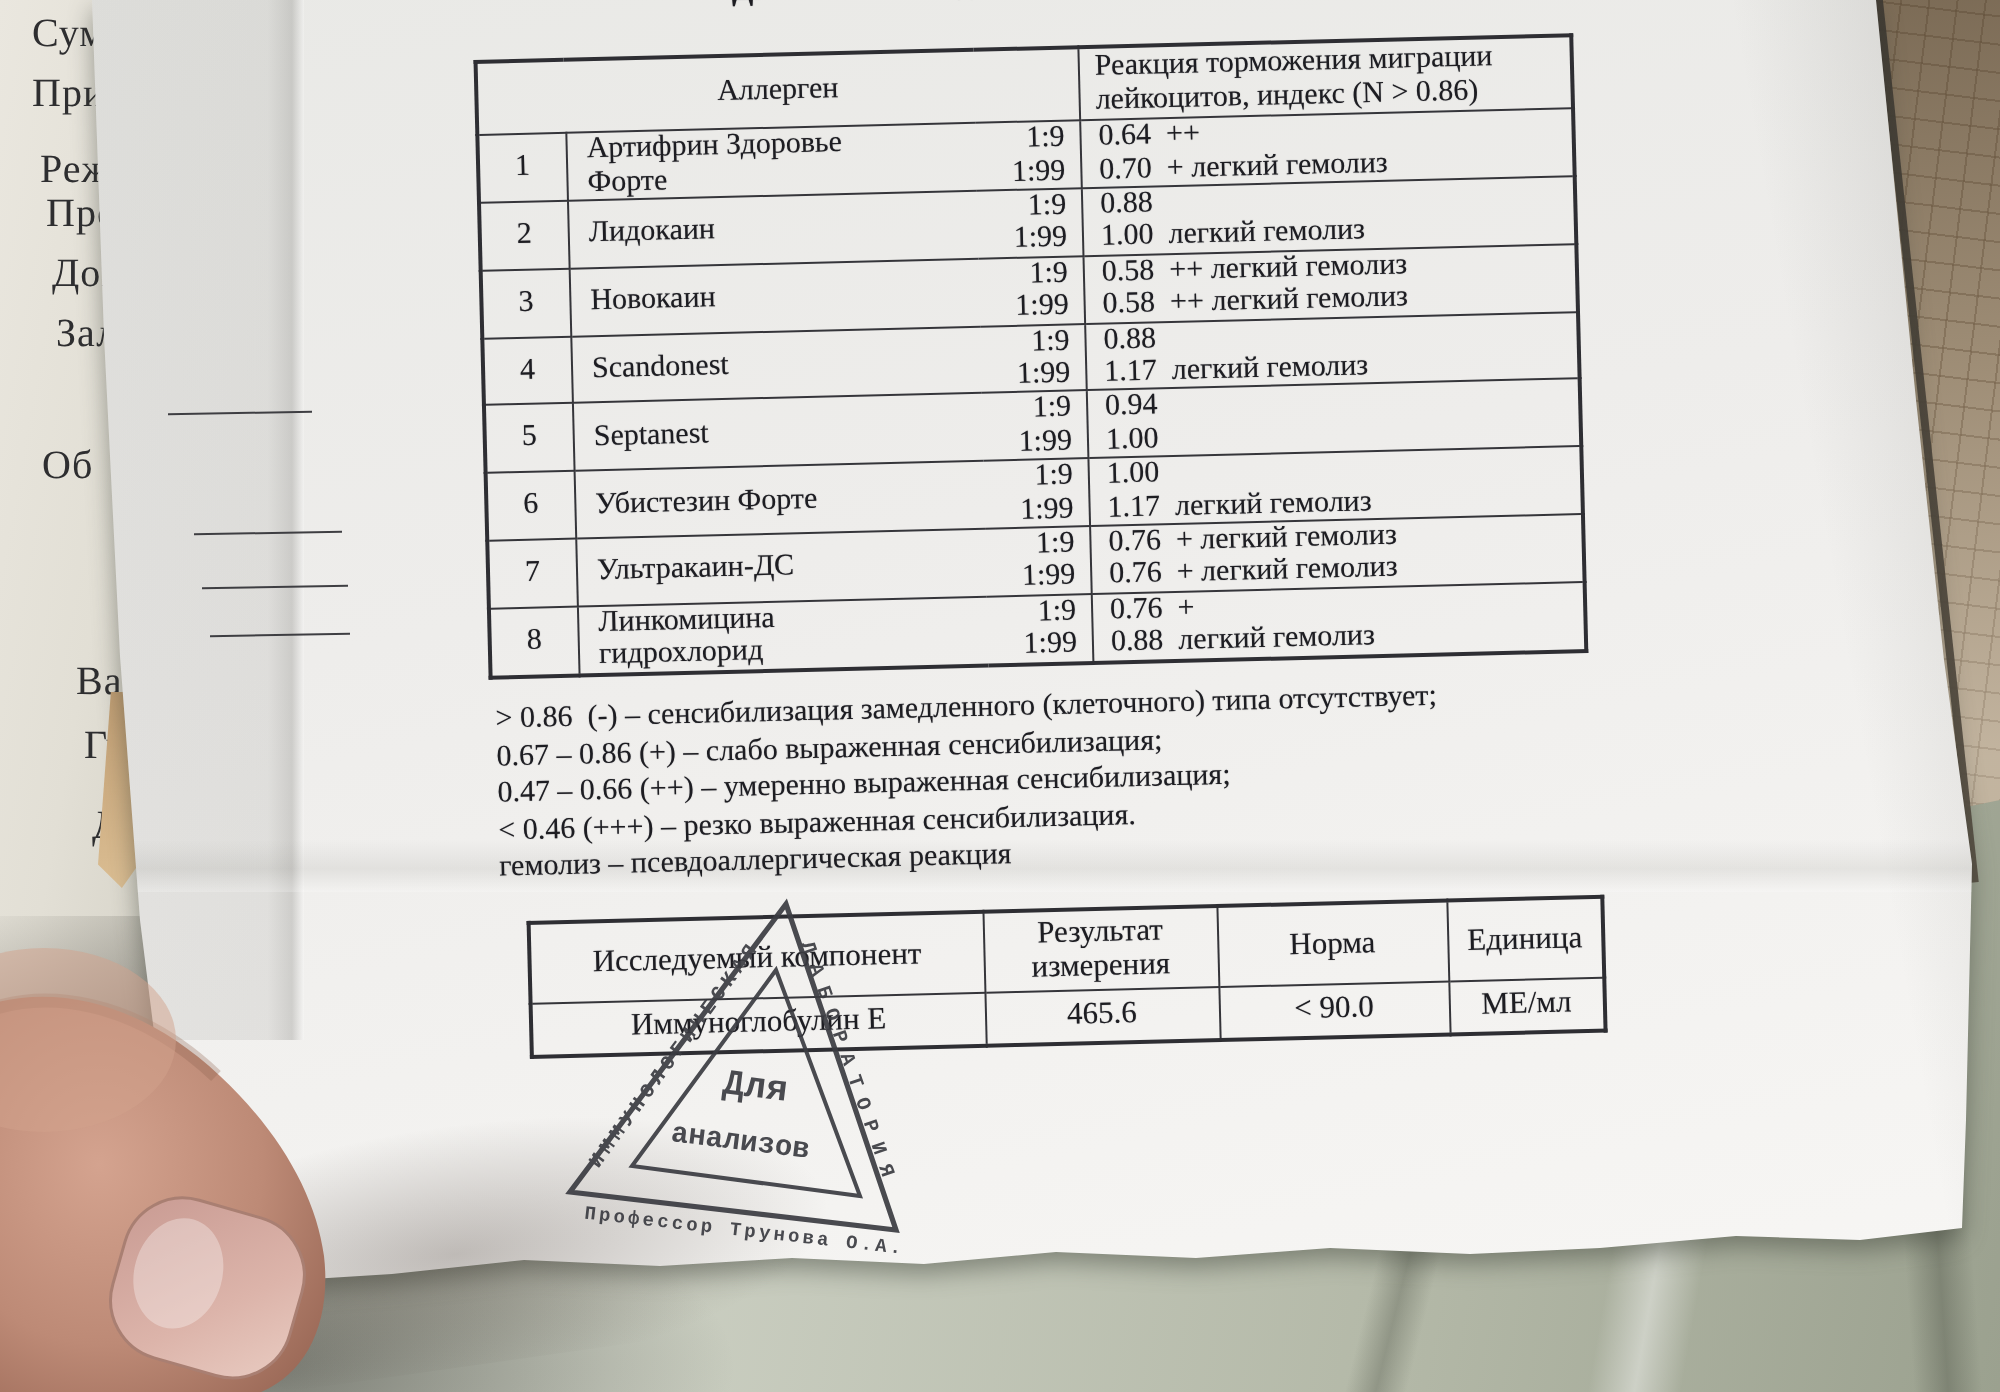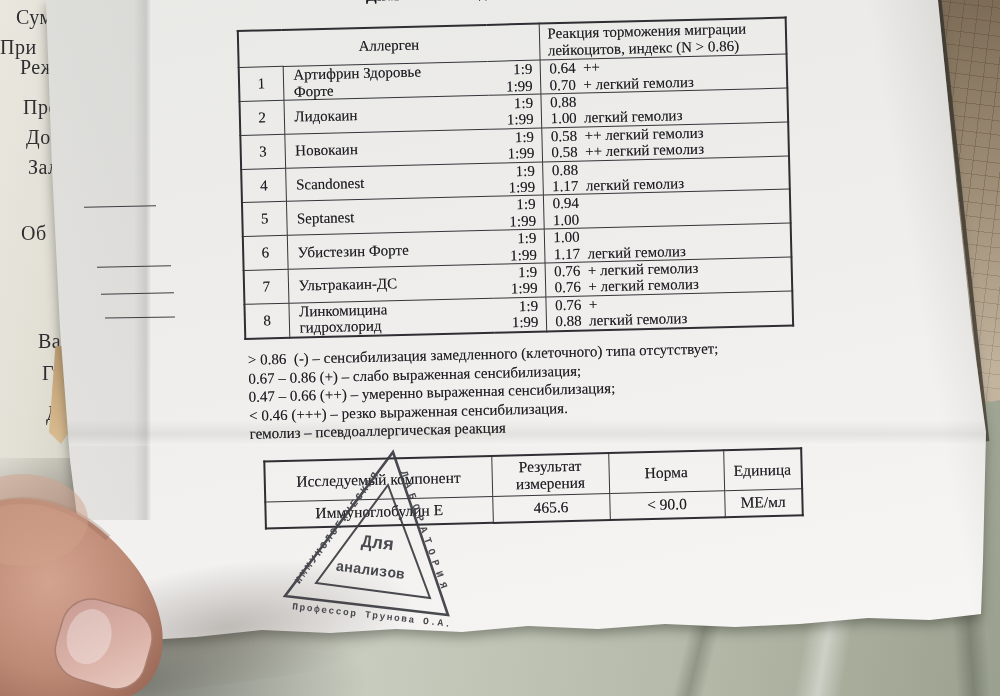--- a/index.html
+++ b/index.html
@@ -98,22 +98,22 @@
 
 <div class="scene">
 
   <div class="fold fold-a"></div>
   <div class="fold fold-b"></div>
   <div class="fold fold-c"></div>
   <div class="fabric-dark"></div>
 
   <div class="left-page">
     <span class="w" style="left:16px;top:6px">Сум</span>
-    <span class="w" style="left:0;top:36px">При</span>
-    <span class="w" style="left:20px;top:56px">Реж</span>
+    <span class="w" style="left:16px;top:36px">При</span>
+    <span class="w" style="left:20px;top:74px">Реж</span>
     <span class="w" style="left:23px;top:96px">Про</span>
     <span class="w" style="left:26px;top:126px">Дог</span>
     <span class="w" style="left:28px;top:156px">Зал</span>
     <span class="w" style="left:21px;top:222px">Об</span>
     <span class="w" style="left:38px;top:330px">Ва</span>
     <span class="w" style="left:42px;top:362px">Гр</span>
     <span class="w" style="left:46px;top:402px">Д</span>
   </div>
 
   <div class="folder-edge"></div>

